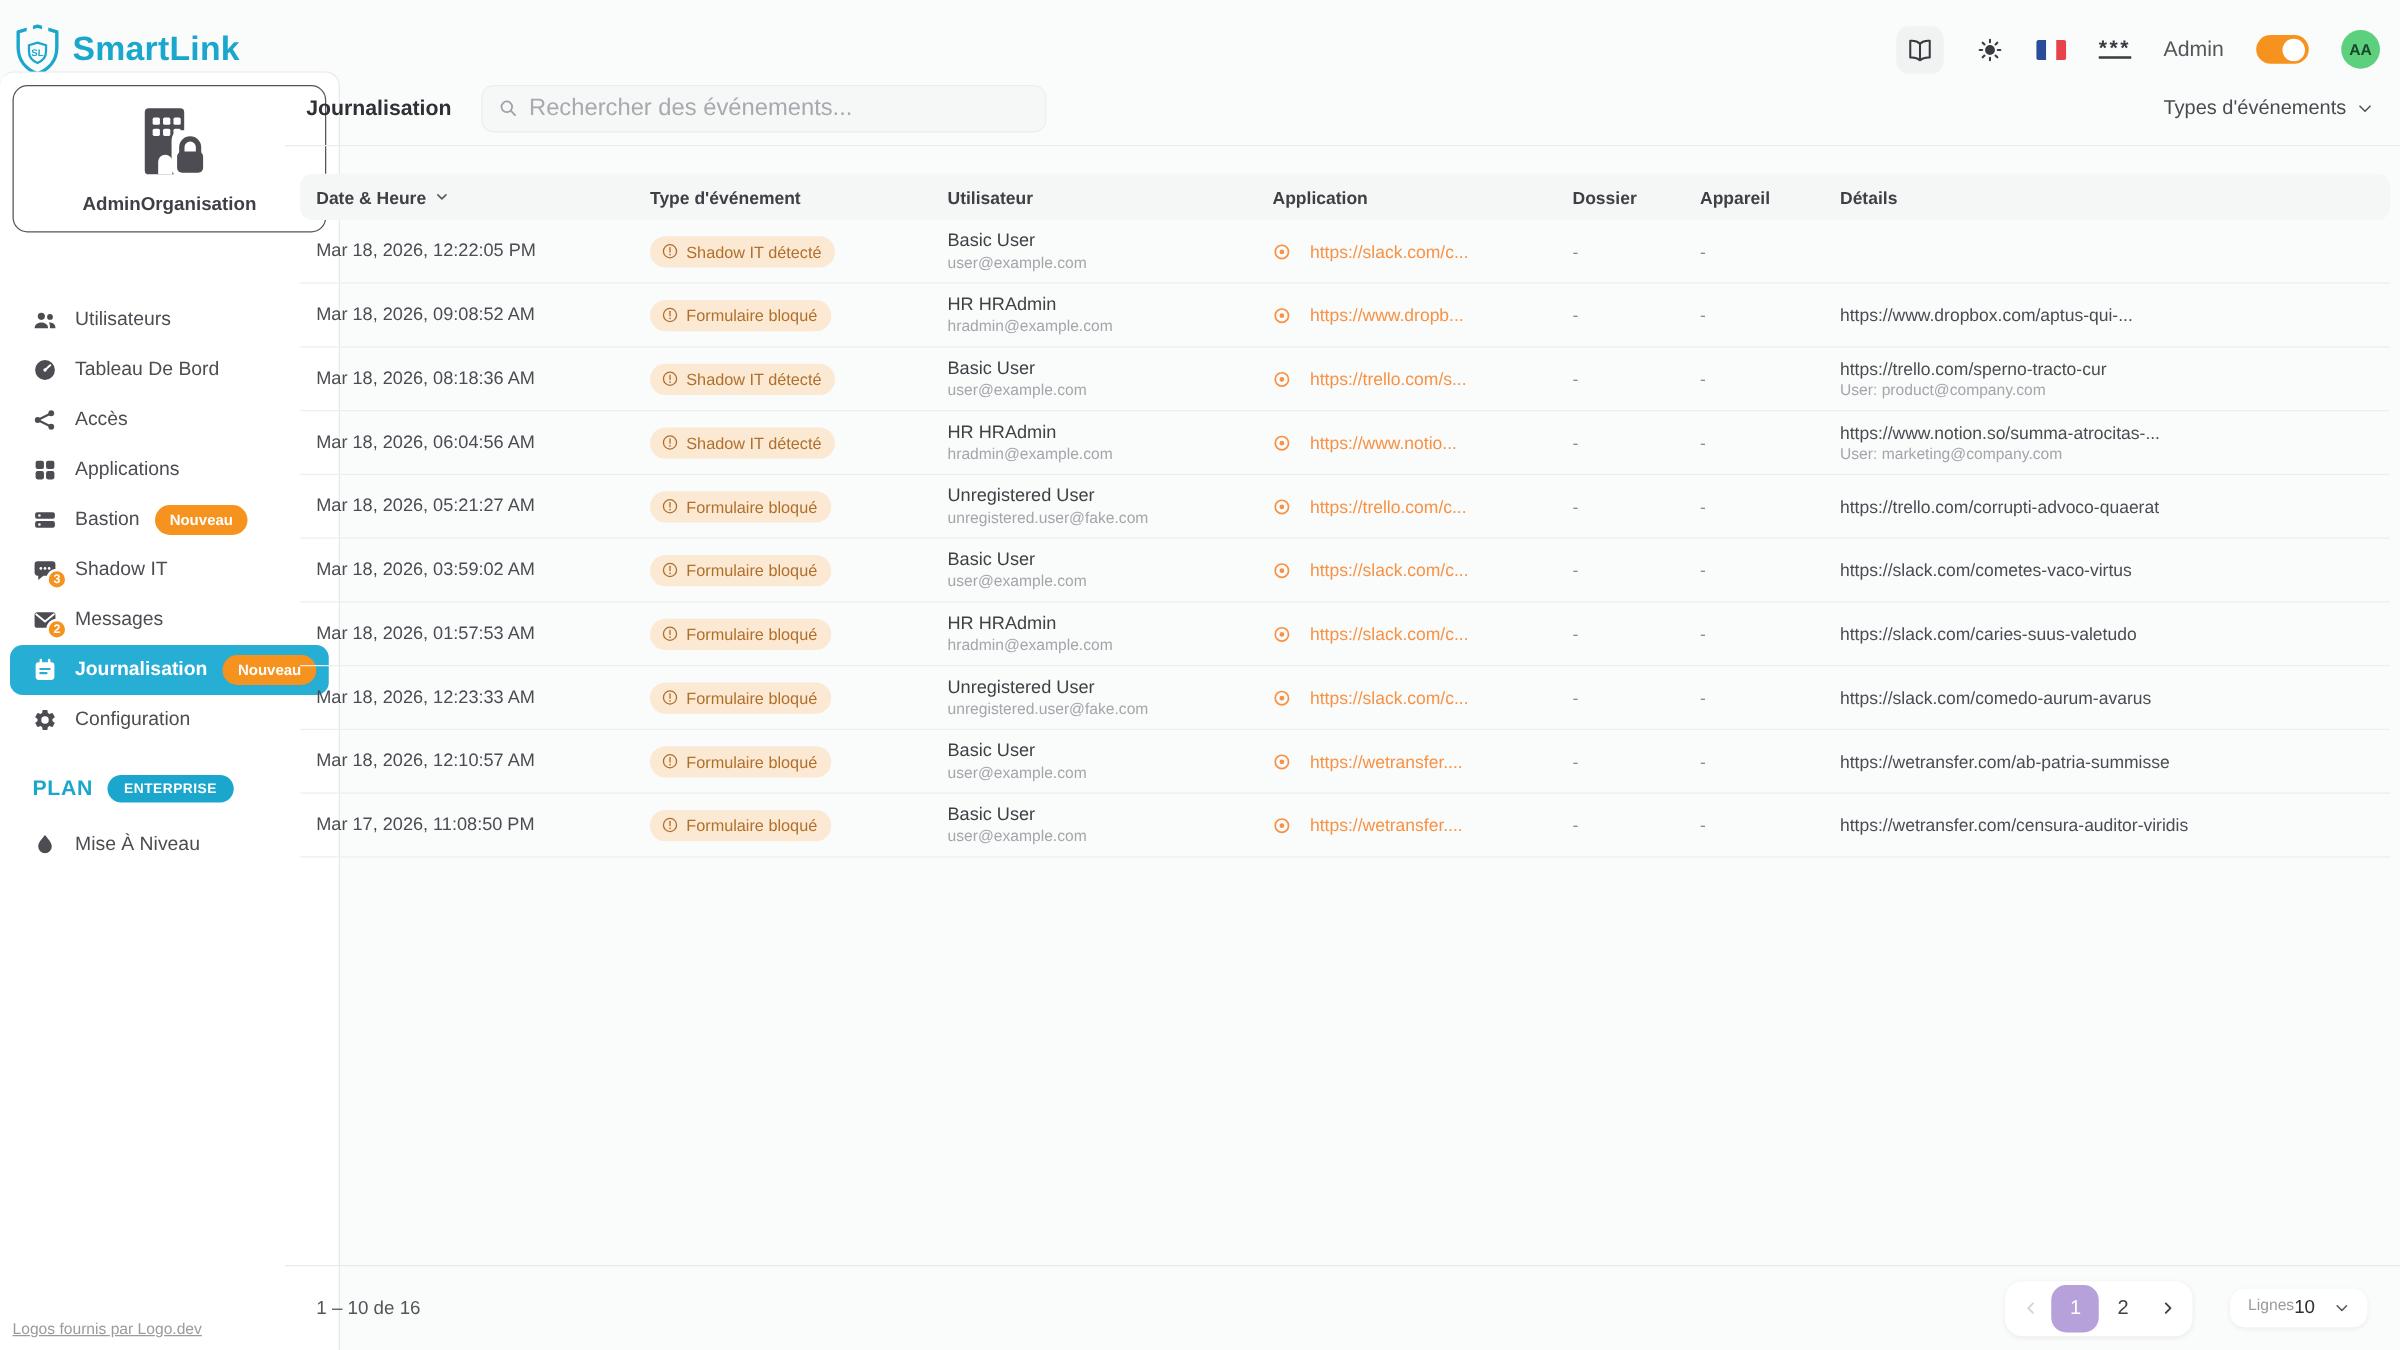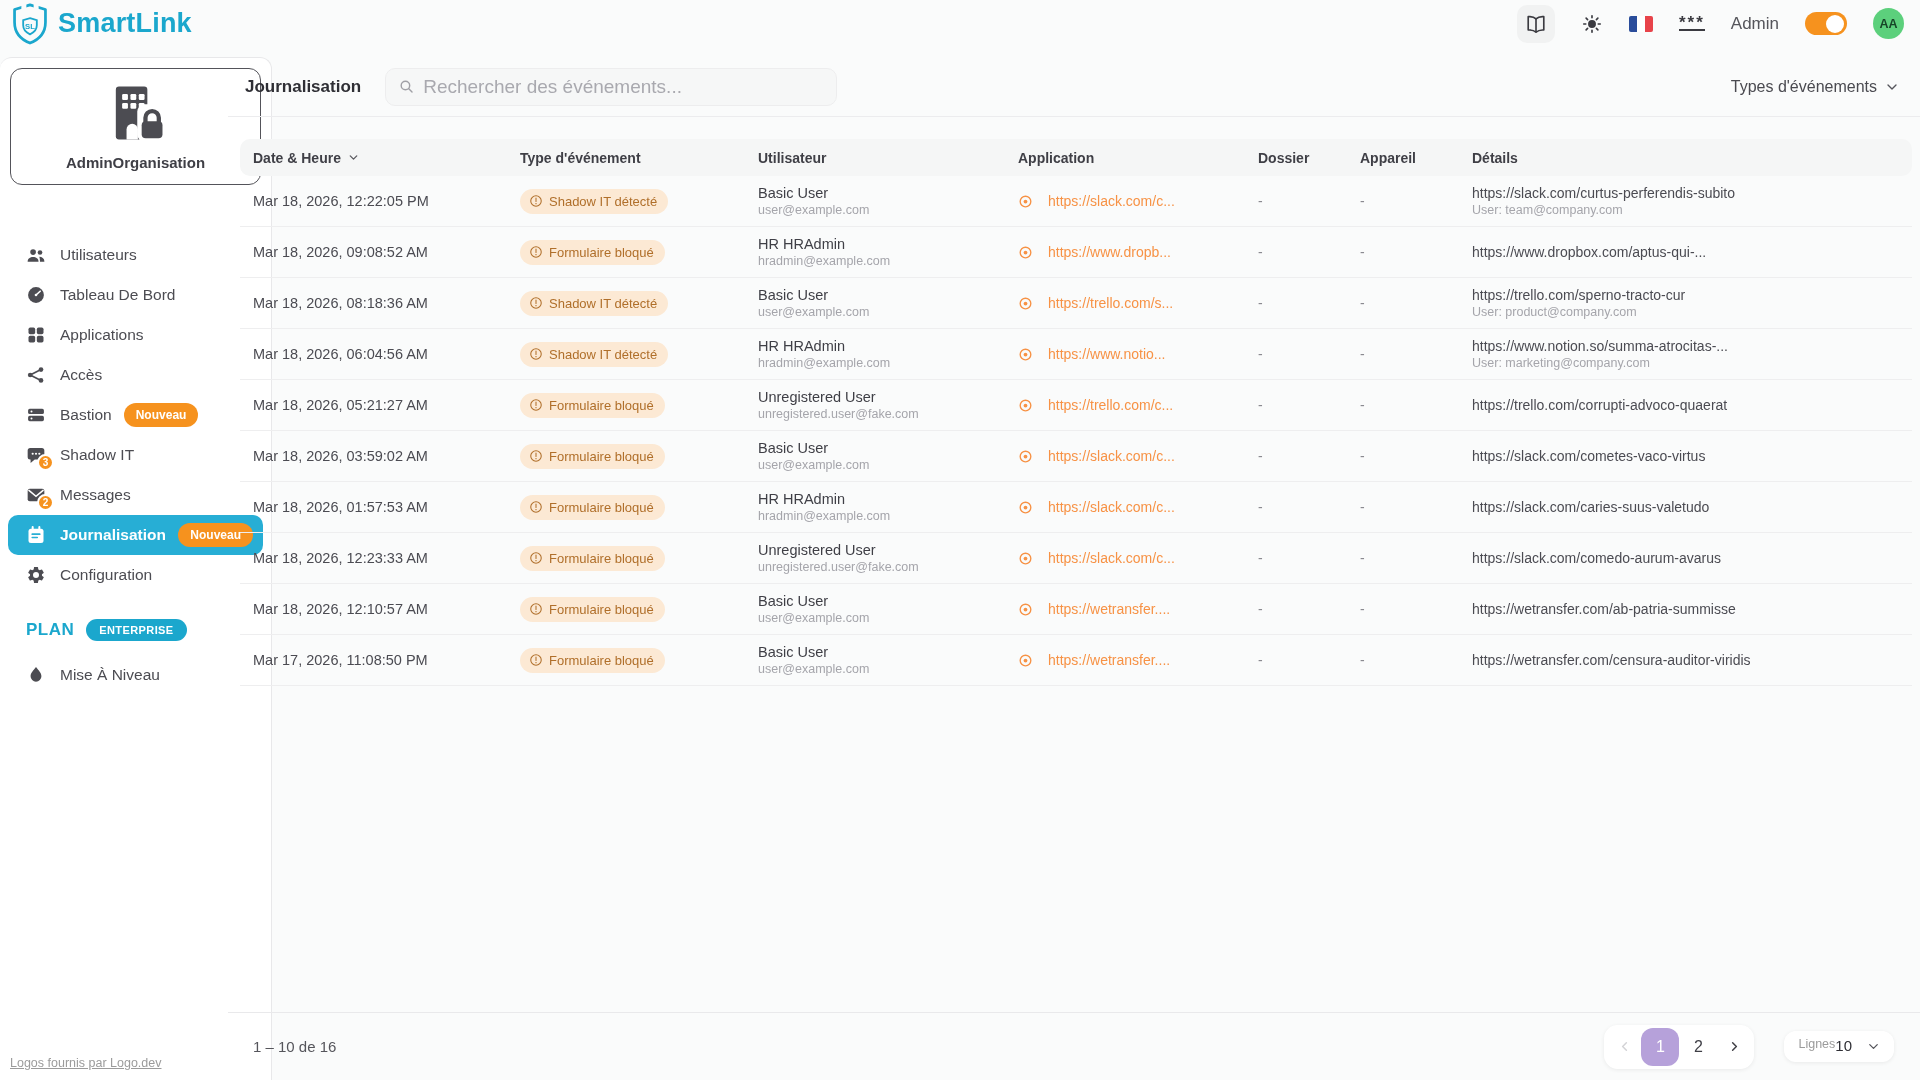--- a/index.html
+++ b/index.html
@@ -12,21 +12,21 @@
     --green:#5CD07C;
     --purple:#B6A1DA;
     --text-dark:#3F3F46;
     --text-gray:#9B9B9B;
   }
   *{box-sizing:border-box;margin:0;padding:0;}
   html,body{width:1920px;height:1080px;overflow:hidden;}
   body{font-family:"Liberation Sans",sans-serif;background:#fafbfb;color:var(--text-dark);}
 
   
-  .topbar{position:fixed;top:0;left:0;right:0;height:57px;display:flex;align-items:center;padding:0 16px 10px 10px;}
+  .topbar{position:fixed;top:16px;left:0;right:0;height:57px;display:flex;align-items:center;padding:0 16px 10px 10px;}
   .brand{display:flex;align-items:center;gap:8px;cursor:pointer;}
   .brand svg{width:40px;height:44px;}
   .brand-name{font-size:27px;font-weight:800;color:var(--accent);letter-spacing:.2px;}
   .top-actions{margin-left:auto;display:flex;align-items:center;gap:26px;}
   .icon-sq{width:38px;height:38px;background:#f1f2f2;border-radius:10px;display:flex;align-items:center;justify-content:center;cursor:pointer;}
   .icon-sq svg,.top-ic svg{width:22px;height:22px;}
   .top-ic{display:flex;align-items:center;justify-content:center;cursor:pointer;}
   .flag{width:24px;height:16px;border-radius:2px;overflow:hidden;display:flex;box-shadow:inset 0 0 0 1px rgba(0,0,0,.08);}
   .flag i{flex:1;}
   .flag .b{background:#2A4D9B;}.flag .w{background:#fff;}.flag .r{background:#E8434A;}
@@ -184,40 +184,40 @@
             <circle cx="12" cy="12" r="9.5" fill="currentColor"></circle>
             <path d="M12 12L17 7.5" stroke="#fff" stroke-width="2" stroke-linecap="round"></path>
             <circle cx="12" cy="12" r="1.6" fill="#fff"></circle>
           </svg>
         </span>
     <span class="nav-label">Tableau De Bord</span>
   </div>
 
   <div class="nav-item">
     <span class="nav-icon">
+          <svg viewBox="0 0 24 24">
+            <circle cx="5" cy="12" r="2.8" fill="currentColor"></circle>
+            <circle cx="18" cy="5.5" r="2.8" fill="currentColor"></circle>
+            <circle cx="18" cy="18.5" r="2.8" fill="currentColor"></circle>
+            <path d="M5 12L18 5.5M5 12l13 6.5" stroke="currentColor" stroke-width="2" fill="none"></path>
+          </svg>
+        </span>
+    <span class="nav-label">Accès</span>
+  </div>
+
+  <div class="nav-item">
+    <span class="nav-icon">
           <svg viewBox="0 0 24 24" fill="currentColor">
             <rect x="3" y="3" width="8" height="8" rx="2"></rect>
             <rect x="13" y="3" width="8" height="8" rx="2"></rect>
             <rect x="3" y="13" width="8" height="8" rx="2"></rect>
             <rect x="13" y="13" width="8" height="8" rx="2"></rect>
           </svg>
         </span>
     <span class="nav-label">Applications</span>
-  </div>
-
-  <div class="nav-item">
-    <span class="nav-icon">
-          <svg viewBox="0 0 24 24">
-            <circle cx="5" cy="12" r="2.8" fill="currentColor"></circle>
-            <circle cx="18" cy="5.5" r="2.8" fill="currentColor"></circle>
-            <circle cx="18" cy="18.5" r="2.8" fill="currentColor"></circle>
-            <path d="M5 12L18 5.5M5 12l13 6.5" stroke="currentColor" stroke-width="2" fill="none"></path>
-          </svg>
-        </span>
-    <span class="nav-label">Accès</span>
   </div>
 
   <div class="nav-item">
     <span class="nav-icon">
           <svg viewBox="0 0 24 24">
             <rect x="2.5" y="4.5" width="19" height="6.4" rx="2" fill="currentColor"></rect>
             <rect x="2.5" y="13" width="19" height="6.4" rx="2" fill="currentColor"></rect>
             <circle cx="6.6" cy="7.7" r="1.2" fill="#fff"></circle>
             <circle cx="6.6" cy="16.2" r="1.2" fill="#fff"></circle>
           </svg>
@@ -354,24 +354,20 @@
       <span class="eye">
         <svg viewBox="0 0 24 24">
                 <circle cx="12" cy="12" r="8.5" fill="none" stroke="currentColor" stroke-width="2.2"></circle>
                 <circle cx="12" cy="12" r="3" fill="currentColor"></circle>
               </svg>
       </span>
       <a class="app-link">https://slack.com/c...</a>
     </div>
     <div class="cell dash-cell c-dossier"><span>-</span></div>
     <div class="cell dash-cell c-appareil"><span>-</span></div>
-    <div class="cell">
-      <div class="details-url">https://slack.com/curtus-perferendis-subito</div>
-      <div class="details-user">User: team@company.com</div>
-    </div>
   </div>
 
   <div class="trow">
     <div class="cell"><span class="date-text">Mar 18, 2026, 09:08:52 AM</span></div>
     <div class="cell">
       <span class="event-badge">
         <svg viewBox="0 0 24 24" fill="none" stroke="currentColor" stroke-width="1.8">
           <circle cx="12" cy="12" r="9"></circle>
                 <path d="M12 7v6" stroke-linecap="round"></path>
                 <circle cx="12" cy="16.6" r="1.15" fill="currentColor" stroke="none"></circle>

